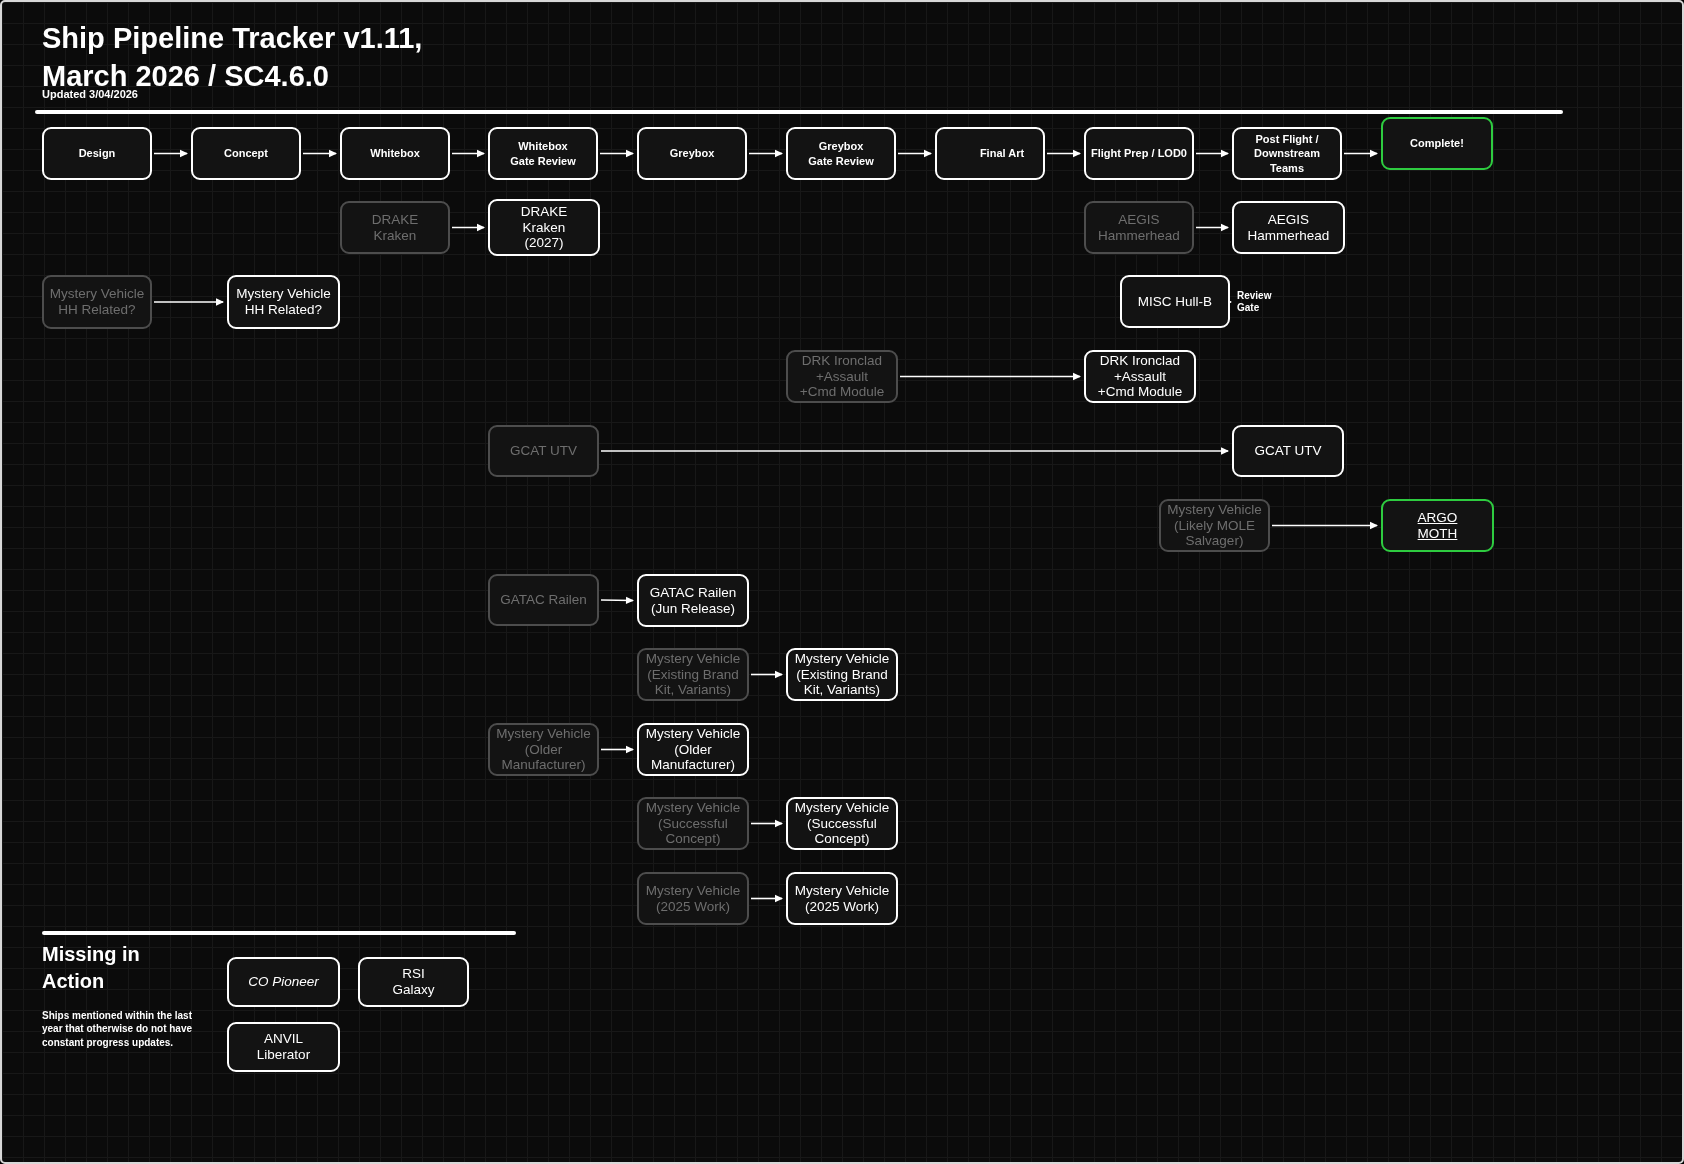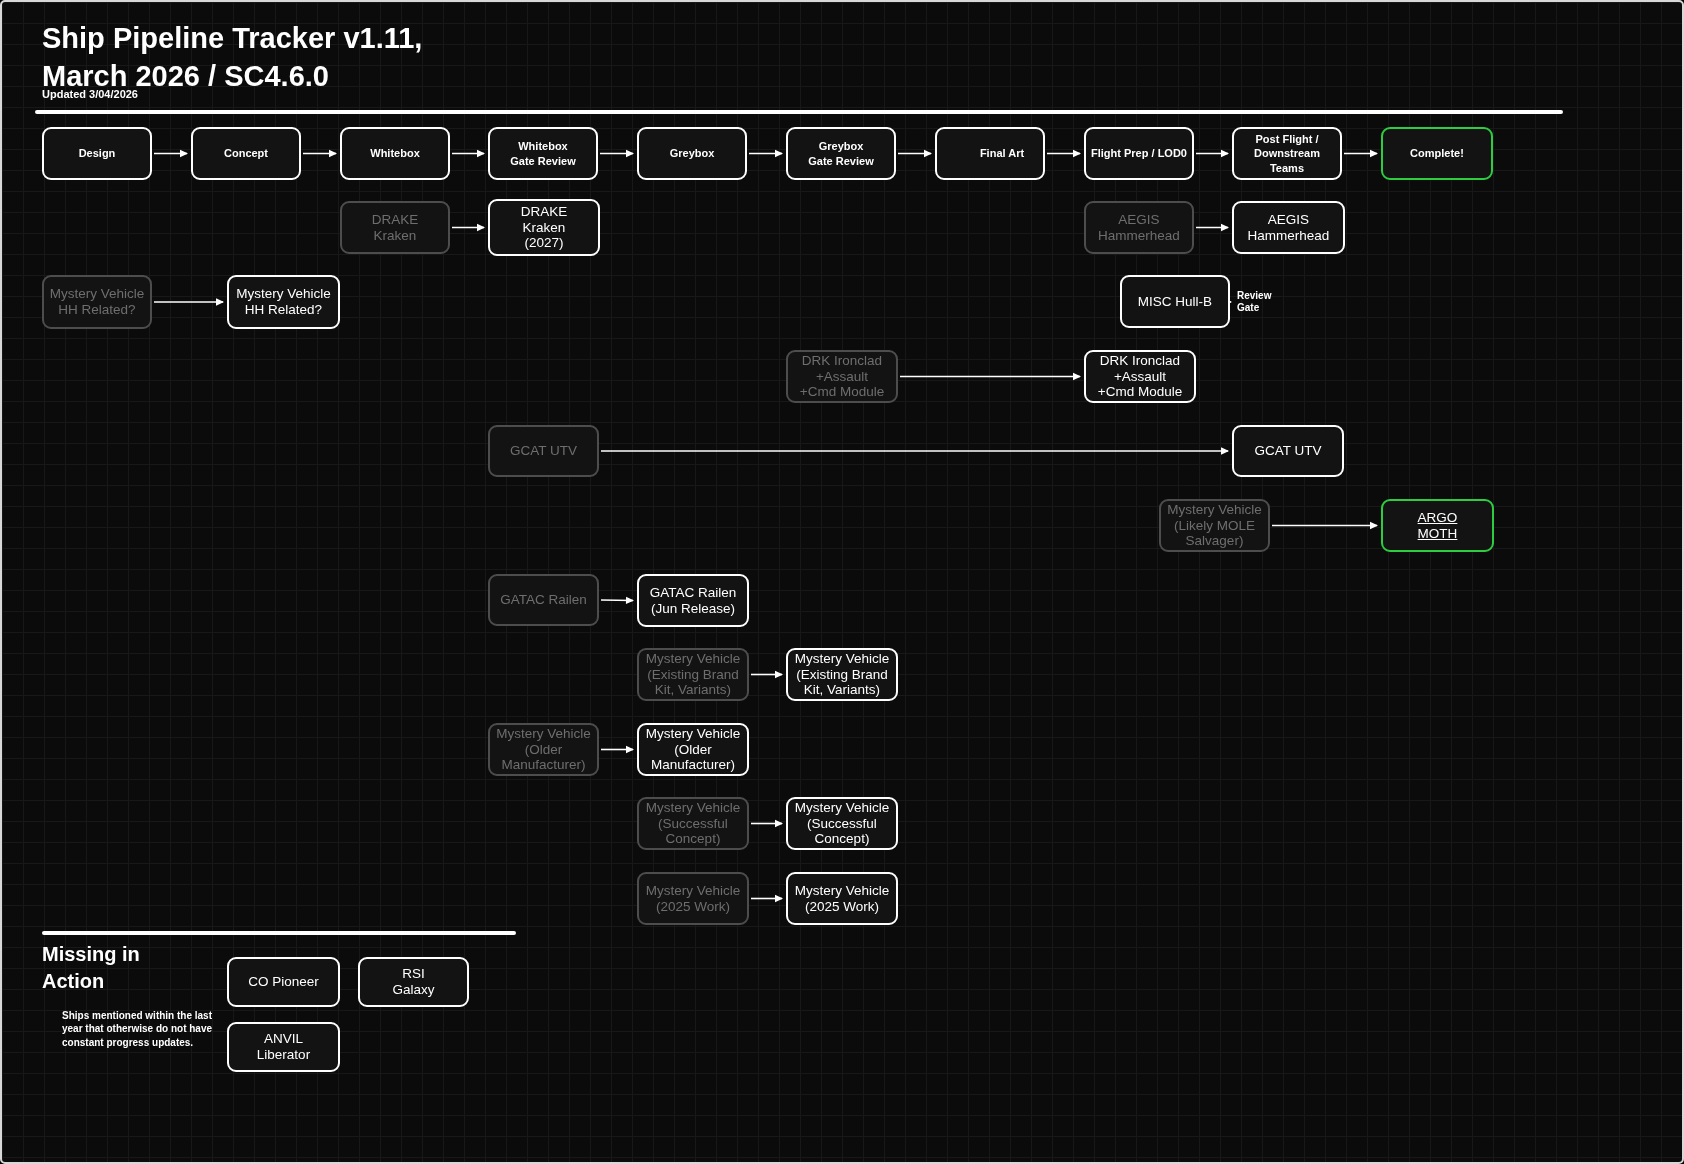--- a/index.html
+++ b/index.html
@@ -42,21 +42,21 @@
   .ship-box.dim { border-color:var(--dim-border,#4d4d4d); color:var(--dim-text,#6e6e6e); }
   .ship-box.complete { border-color:var(--complete-green,#2ecc40);text-decoration:underline; }
   .ship-box.label {
     border:none; background:transparent;
     font-size:10px; font-weight:700; line-height:1.25;
     justify-content:flex-start; text-align:left; padding-left:2px;
   }
   .flow-line { stroke:var(--arrow,#fff); stroke-width:1.6; }
   .mia-heading { position:absolute; left:40px; top:939px; color:#fff; font-size:20px; font-weight:700; line-height:1.35; }
   .mia-heading span { display:block; }
-  .mia-desc { position:absolute; left:40px; top:1007px; color:#fff; font-size:10px; font-weight:700; line-height:1.34; white-space:pre-line;margin-left:20px; }
+  .mia-desc { position:absolute; left:40px; top:1007px; color:#fff; font-size:10px; font-weight:700; line-height:1.34; white-space:pre-line; }
 </style>
 </head>
 <body>
 
 <div class="canvas">
 
   <h1 class="title">
     <span>Ship Pipeline Tracker v1.11,</span>
     <span>March 2026 / SC4.6.0</span>
   </h1>
@@ -101,21 +101,21 @@
       <div class="node stage-box" style="left: 486px; top: 125px; width: 110px; height: 53px;">Whitebox
 Gate Review</div>
       <div class="node stage-box" style="left: 635px; top: 125px; width: 110px; height: 53px;">Greybox</div>
       <div class="node stage-box" style="left: 784px; top: 125px; width: 110px; height: 53px;">Greybox
 Gate Review</div>
       <div class="node stage-box" style="left: 933px; top: 125px; width: 110px; height: 53px; padding-left: 28px;">Final Art</div>
       <div class="node stage-box" style="left: 1082px; top: 125px; width: 110px; height: 53px;">Flight Prep / LOD0</div>
       <div class="node stage-box" style="left: 1230px; top: 125px; width: 110px; height: 53px;">Post Flight /
 Downstream
 Teams</div>
-      <div class="node stage-box complete" style="left: 1379px; top: 125px; width: 112px; height: 53px;">Complete!</div>
+      <div class="node stage-box complete" style="left: 1379px; top: 115px; width: 112px; height: 53px;">Complete!</div>
       <div class="node ship-box dim" style="left: 338px; top: 199px; width: 110px; height: 53px;">DRAKE
 Kraken</div>
       <div class="node ship-box active" style="left: 486px; top: 197px; width: 112px; height: 57px;">DRAKE
 Kraken
 (2027)</div>
       <div class="node ship-box dim" style="left: 1082px; top: 199px; width: 110px; height: 53px;">AEGIS
 Hammerhead</div>
       <div class="node ship-box active" style="left: 1230px; top: 199px; width: 113px; height: 53px;">AEGIS
 Hammerhead</div>
       <div class="node ship-box dim" style="left: 40px; top: 273px; width: 110px; height: 54px;">Mystery Vehicle
@@ -156,21 +156,21 @@
       <div class="node ship-box dim" style="left: 635px; top: 795px; width: 112px; height: 53px;">Mystery Vehicle
 (Successful
 Concept)</div>
       <div class="node ship-box active" style="left: 784px; top: 795px; width: 112px; height: 53px;">Mystery Vehicle
 (Successful
 Concept)</div>
       <div class="node ship-box dim" style="left: 635px; top: 870px; width: 112px; height: 53px;">Mystery Vehicle
 (2025 Work)</div>
       <div class="node ship-box active" style="left: 784px; top: 870px; width: 112px; height: 53px;">Mystery Vehicle
 (2025 Work)</div>
-      <div class="node ship-box mia-box active" style="left: 225px; top: 955px; width: 113px; height: 50px;">CO Pioneer</div>
+      <div class="node ship-box mia-box active" style="left: 225px; top: 955px; width: 113px; height: 50px; font-style: italic;">CO Pioneer</div>
       <div class="node ship-box mia-box active" style="left: 356px; top: 955px; width: 111px; height: 50px;">RSI
 Galaxy</div>
       <div class="node ship-box mia-box active" style="left: 225px; top: 1020px; width: 113px; height: 50px;">ANVIL
 Liberator</div>
     </div>
 
   <div class="rule rule-mia"></div>
 
   <div class="mia-heading">
     <span>Missing in</span>

